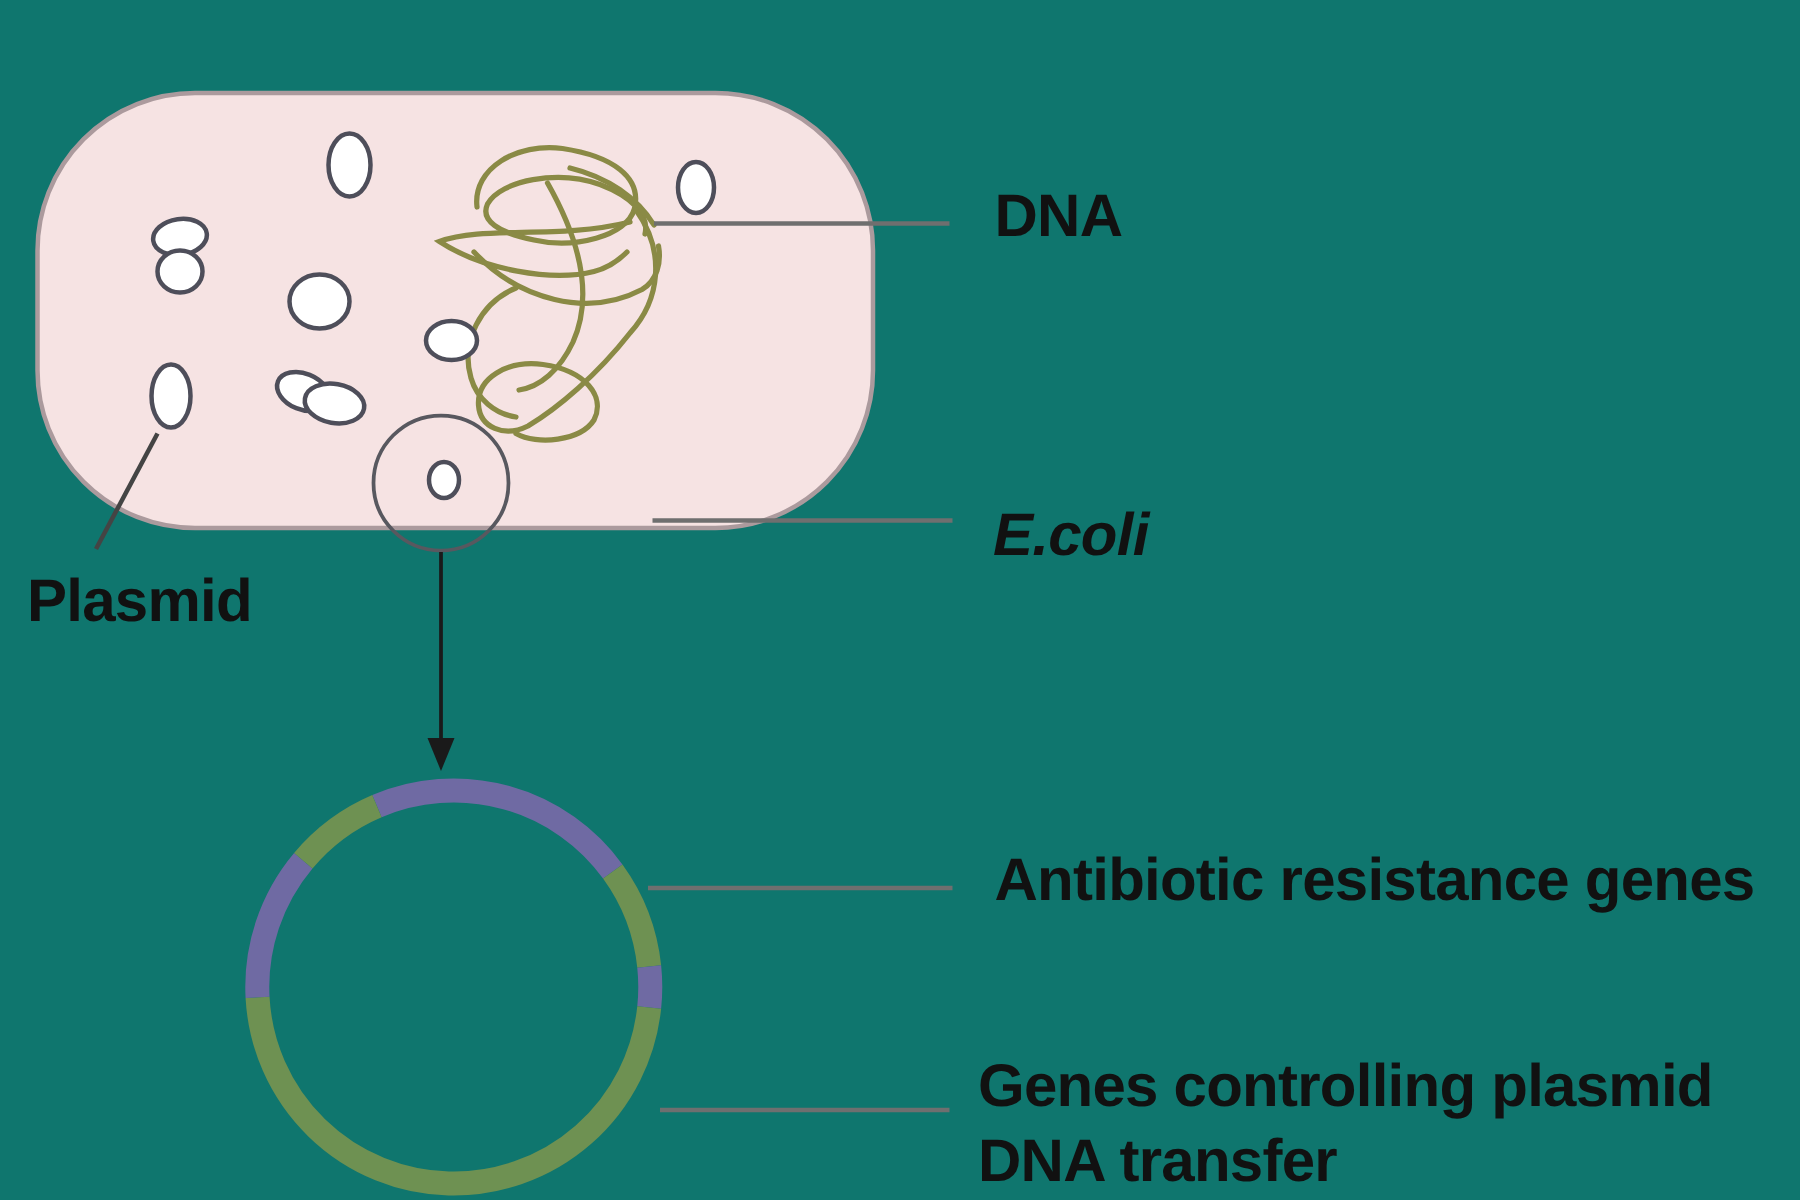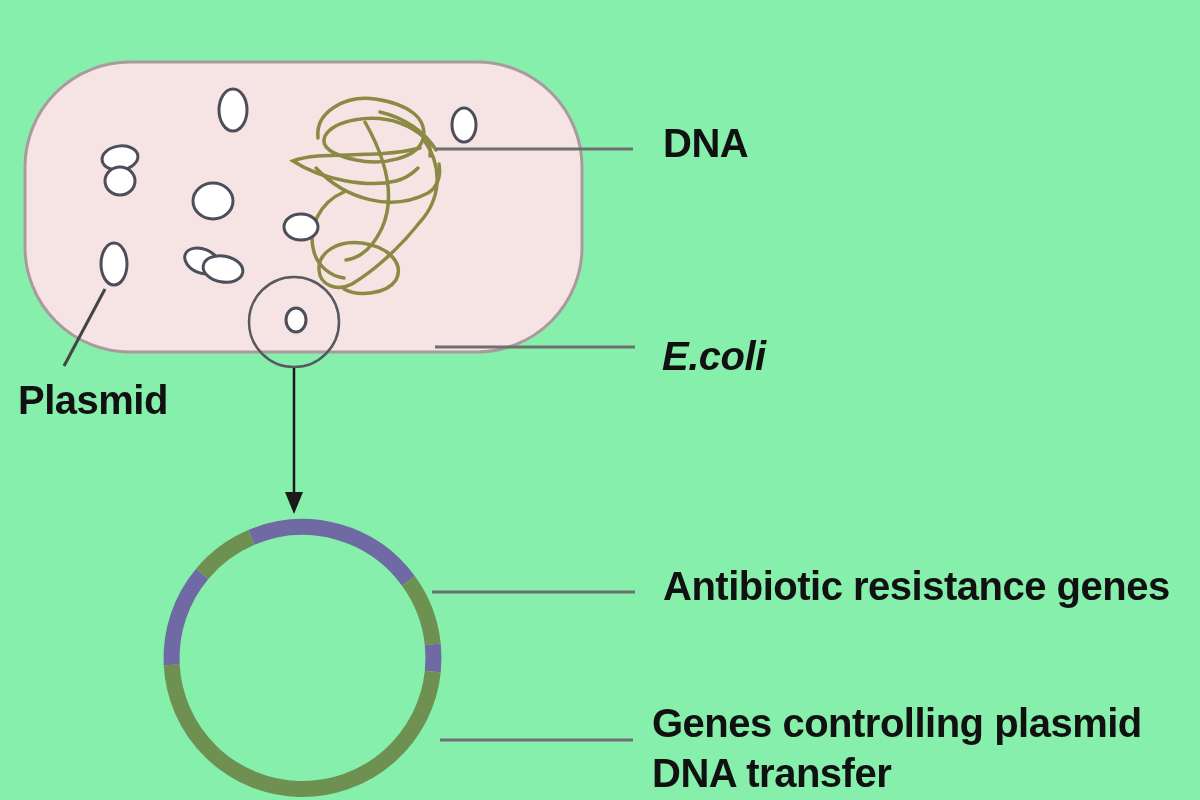--- a/index.html
+++ b/index.html
@@ -1,20 +1,20 @@
 <!DOCTYPE html>
 <html><head>
 <meta charset="utf-8">
 <style>
   html, body { margin: 0; padding: 0; background: #ffffff; }
   .stage {
     position: relative;
     width: 1200px;
     height: 800px;
-    background: #86efac;
+    background: #0f766e;
     overflow: hidden;
     font-family: "Liberation Sans", sans-serif;
   }
   svg { display: block; }
   text.lbl {
     font-family: "Liberation Sans", sans-serif;
     font-weight: 700;
     font-size: 40px;
     letter-spacing: -0.5px;
   }

